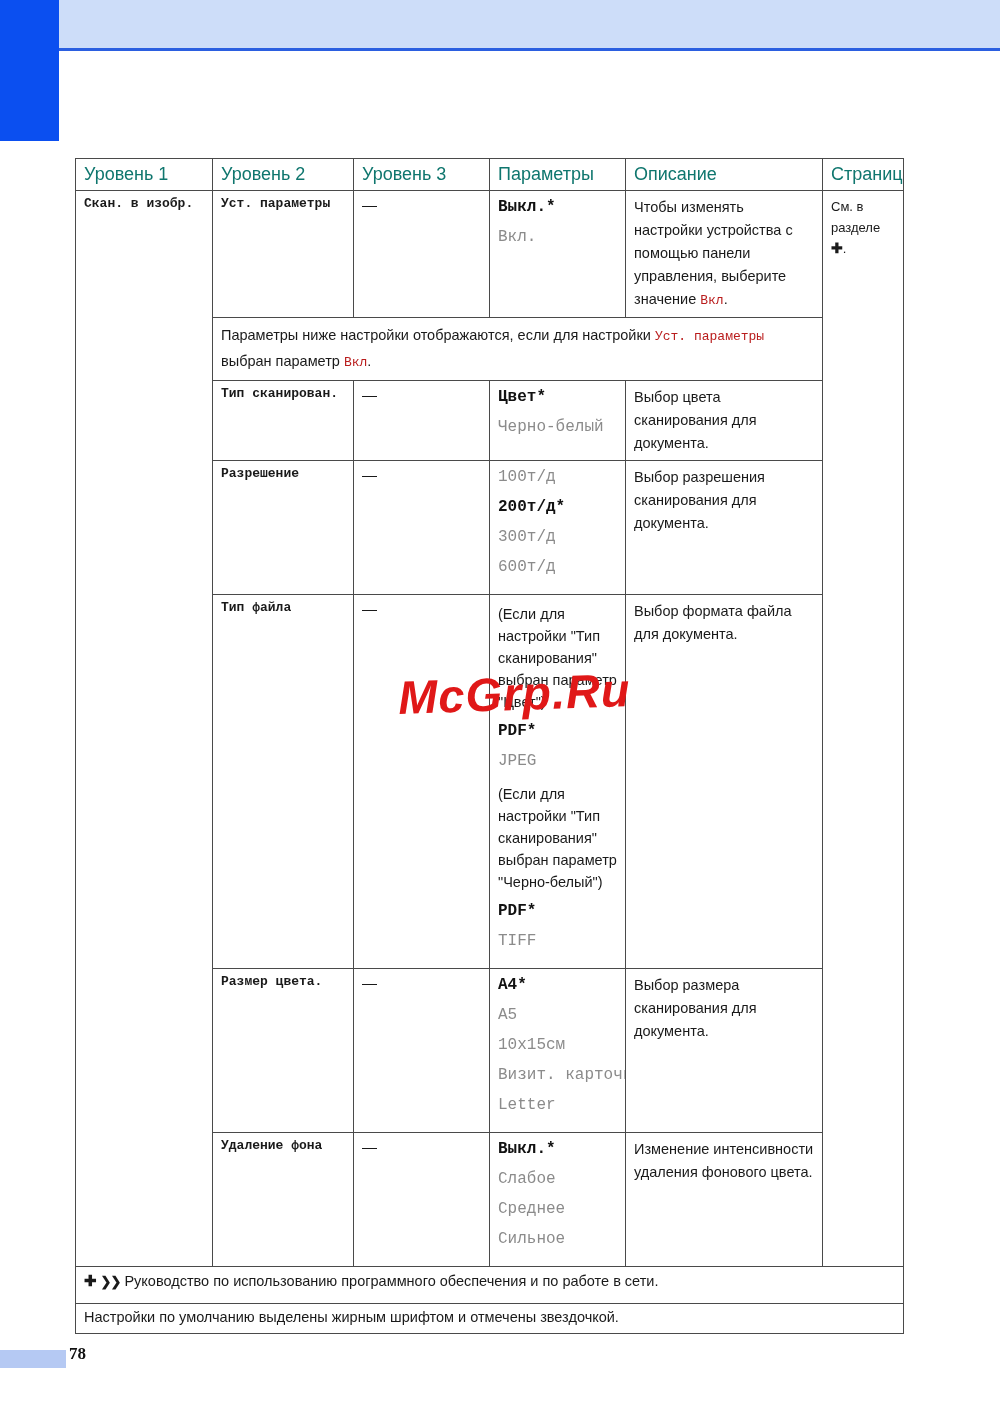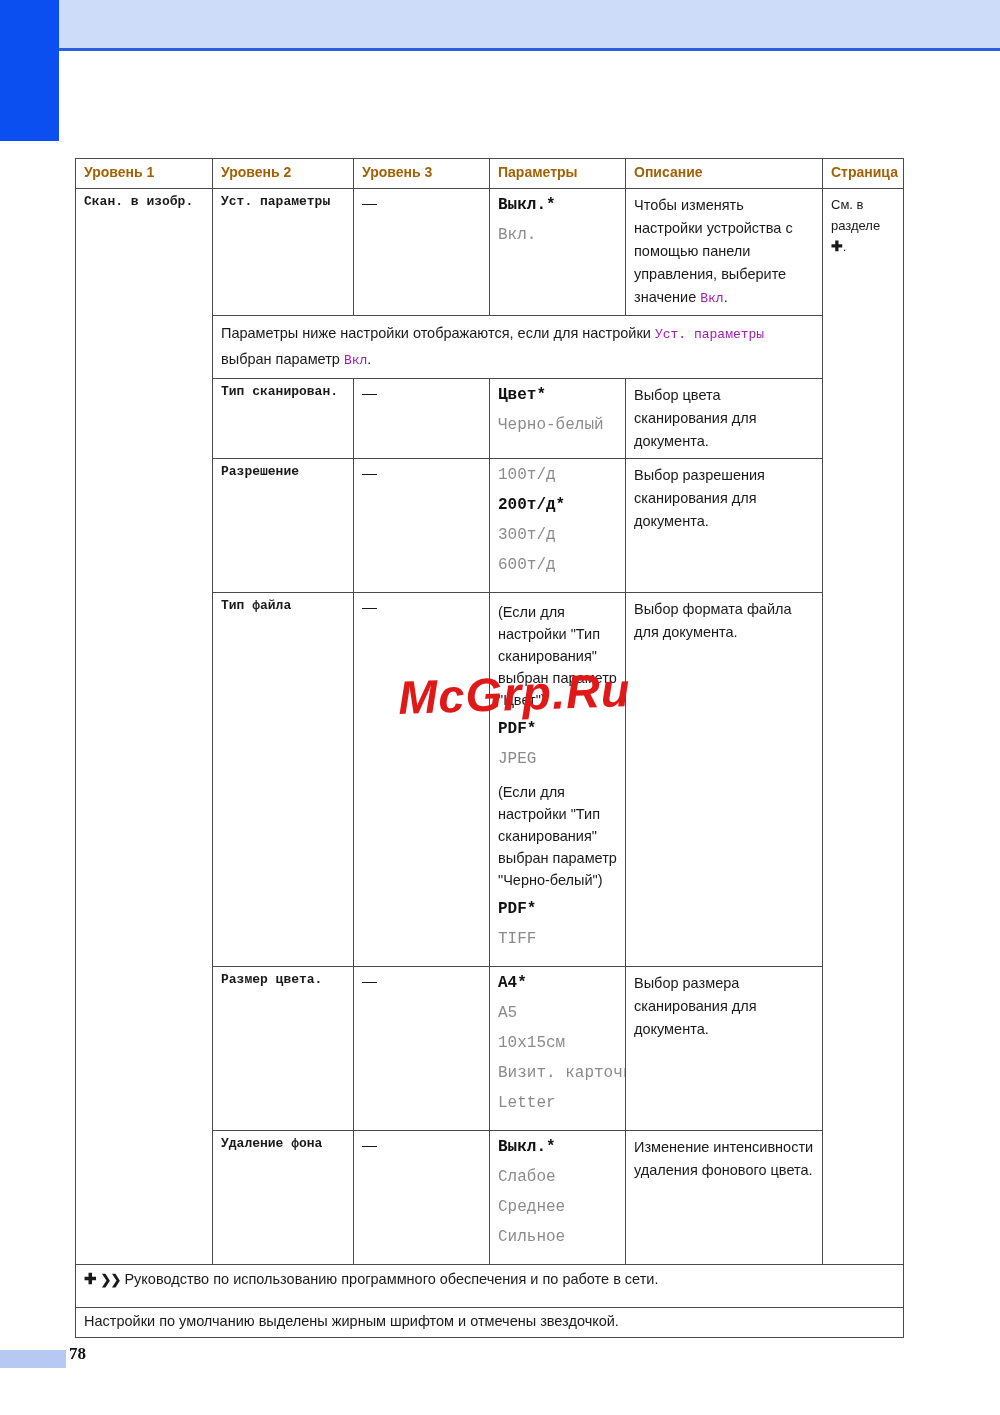--- a/index.html
+++ b/index.html
@@ -40,24 +40,24 @@
   
   table.settings {
     position: absolute; left: 75px; top: 158px; width: 828px;
     border-collapse: collapse; table-layout: fixed;
   }
   table.settings th, table.settings td {
     border: 1px solid #4a4a4a; vertical-align: top;
     padding: 5px 8px; text-align: left; overflow: hidden;
   }
   table.settings { border: 1px solid #333; }
-  th.hdr { font-size: 14px; font-weight: bold; color: #a16207; padding-top: 6px; }
+  th.hdr { font-size: 18px; font-weight: normal; color: #0f766e; padding-top: 6px; }
 
   .mono { font-family: "Liberation Mono", "DejaVu Sans Mono", monospace; }
-  .gray { color: #a21caf; }
+  .gray { color: #b91c1c; }
   .cell-l1, .cell-l2 {
     font-family: "Liberation Mono", "DejaVu Sans Mono", monospace;
     font-size: 13px; font-weight: bold; padding-top: 9px;
   }
   .cell-l3 { font-size: 15px; padding-top: 7px; }
 
   .param {
     font-family: "Liberation Mono", "DejaVu Sans Mono", monospace;
     font-size: 16px; line-height: 16px; margin: 3px 0 14px 0;
     white-space: nowrap;
@@ -189,21 +189,21 @@
     <td class="cell-l3">—</td>
     <td>
       <div class="param default">Выкл.*</div>
       <div class="param option">Слабое</div>
       <div class="param option">Среднее</div>
       <div class="param option">Сильное</div>
     </td>
     <td class="desc">Изменение интенсивности удаления фонового цвета.</td>
   </tr>
 
-  <tr style="height:43px">
+  <tr style="height:37px">
     <td class="foot-cell" colspan="6">
       <span class="sym">✚</span>
       <span class="arrows">❯❯</span>
       <span>Руководство по использованию программного обеспечения и по работе в сети.</span>
     </td>
   </tr>
   <tr style="height:30px">
     <td class="foot-cell" colspan="6">Настройки по умолчанию выделены жирным шрифтом и отмечены звездочкой.</td>
   </tr>
 </tbody>

